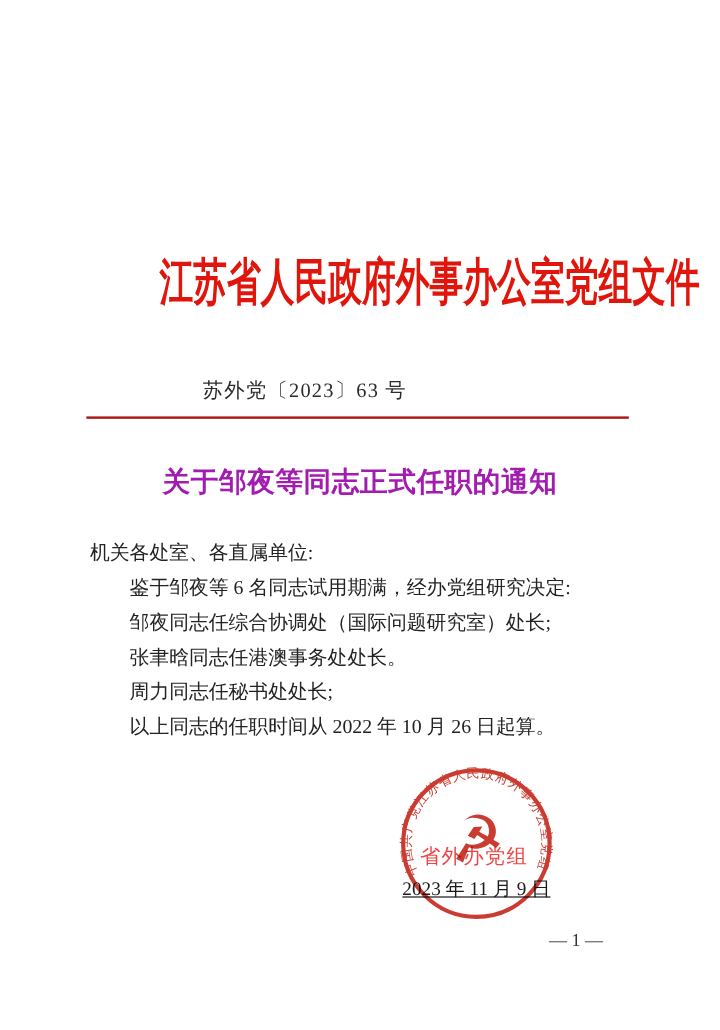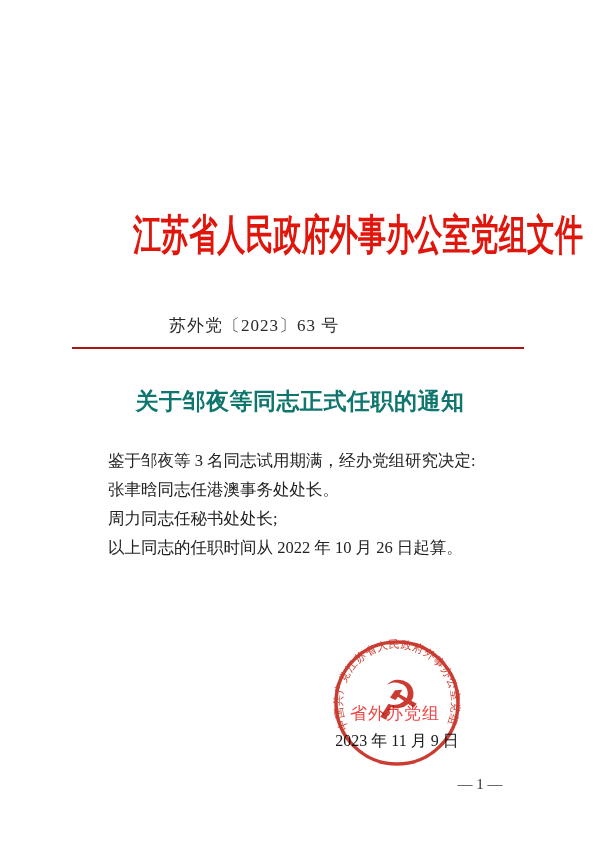--- a/index.html
+++ b/index.html
@@ -65,21 +65,21 @@
   .doc-title {
     position: absolute;
     top: 386px;
     left: 0;
     width: 600px;
     margin: 0;
     text-align: center;
     font-size: 23px;
     font-weight: bold;
     letter-spacing: 0.5px;
-    color: #0f766e;
+    color: #a21caf;
   }
 
   
   .body-text {
     position: absolute;
     top: 446px;
     left: 75px;
     width: 452px;
     font-size: 16.5px;
     line-height: 29px;
@@ -117,20 +117,21 @@
   }
   .sign-date {
     position: absolute;
     top: 731px;
     left: 322px;
     width: 150px;
     text-align: center;
     font-size: 16px;
     color: #1a1a1a;
     mix-blend-mode: multiply;
+    text-decoration: underline;
   }
 
   
   .page-number {
     position: absolute;
     top: 776px;
     left: 440px;
     width: 80px;
     text-align: center;
     font-size: 15px;
@@ -145,21 +146,23 @@
 
   <h1 class="red-head"><span class="squeeze">江苏省人民政府外事办公室党组文件</span></h1>
 
   <div class="doc-number">苏外党〔2023〕63 号</div>
 
   <div class="red-line"></div>
 
   <h2 class="doc-title">关于邹夜等同志正式任职的通知</h2>
 
   <div class="body-text">
-    <p>鉴于邹夜等 3 名同志试用期满，经办党组研究决定:</p>
+    <p class="no-indent">机关各处室、各直属单位:</p>
+    <p>鉴于邹夜等 6 名同志试用期满，经办党组研究决定:</p>
+    <p>邹夜同志任综合协调处（国际问题研究室）处长;</p>
     <p>张聿晗同志任港澳事务处处长。</p>
     <p>周力同志任秘书处处长;</p>
     <p>以上同志的任职时间从 2022 年 10 月 26 日起算。</p>
   </div>
 
   <svg class="seal" viewBox="0 0 134 134" aria-hidden="true">
     <circle cx="67" cy="67" r="61" fill="none" stroke="#c5281c" stroke-width="3.5"></circle>
     <defs>
       <path id="sealArc" d="M 16.6 89 A 55 55 0 1 1 117.4 89" fill="none"></path>
     </defs>

